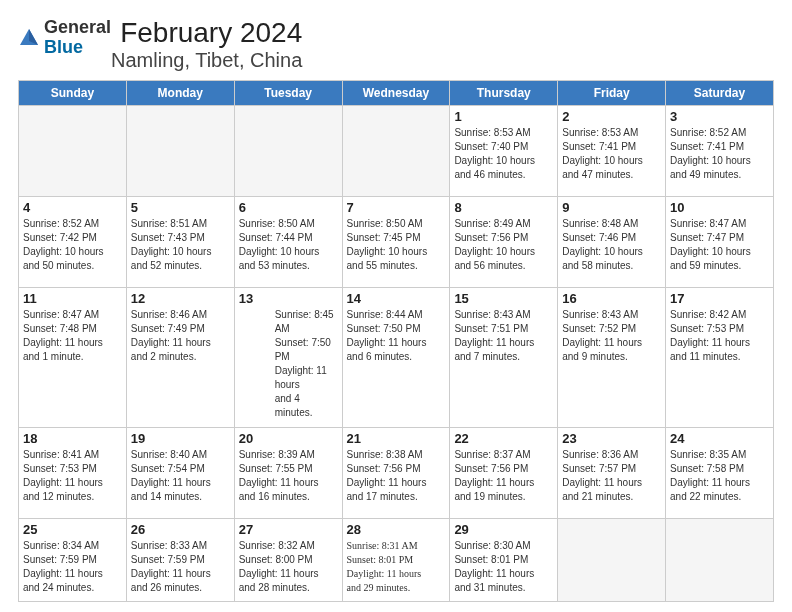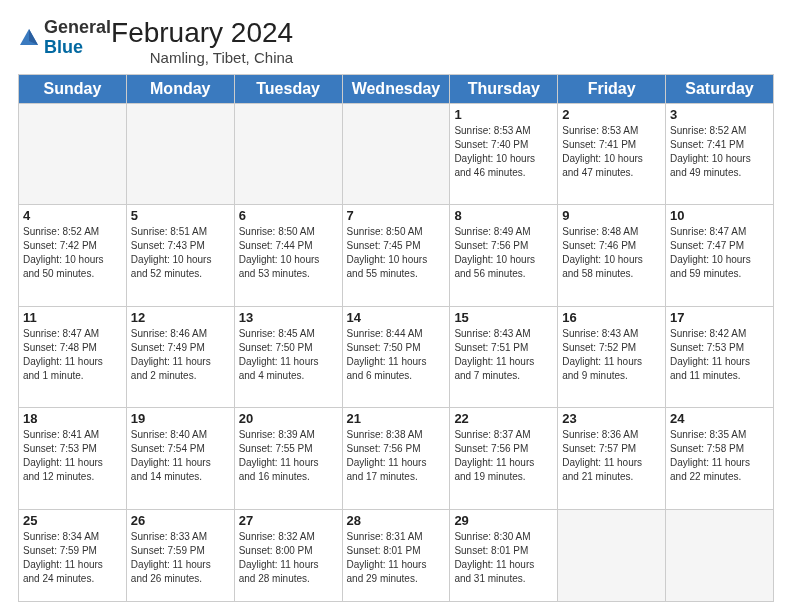--- a/index.html
+++ b/index.html
@@ -47,35 +47,35 @@
     .title-block {
       text-align: right;
     }
     .month-year {
       font-size: 28px;
       font-weight: normal;
       color: #222;
       line-height: 1.1;
     }
     .location {
-      font-size: 15px;
+      font-size: 20px;
       color: #444;
     }
     .calendar {
       flex: 1;
       border: 1px solid #ccc;
       border-collapse: collapse;
       width: 100%;
       table-layout: fixed;
     }
     .calendar th {
       background: #3a7abf;
       color: #fff;
       text-align: center;
-      font-size: 16px;
+      font-size: 12px;
       font-weight: bold;
       padding: 5px 2px;
       border: 1px solid #ccc;
     }
     .calendar td {
       vertical-align: top;
       border: 1px solid #ccc;
       padding: 3px 4px;
       font-size: 9.5px;
       color: #333;
@@ -222,21 +222,21 @@
           </td>
           <td>
             <span class="day-number">12</span>
             <div class="day-info" style="white-space: pre-line;">Sunrise: 8:46 AM
 Sunset: 7:49 PM
 Daylight: 11 hours
 and 2 minutes.</div>
           </td>
           <td>
             <span class="day-number">13</span>
-            <div class="day-info" style="white-space: pre-line;">Sunrise: 8:45 AM
+            <div class="day-info" style="white-space: pre-line; margin-left: 36px;">Sunrise: 8:45 AM
 Sunset: 7:50 PM
 Daylight: 11 hours
 and 4 minutes.</div>
           </td>
           <td>
             <span class="day-number">14</span>
             <div class="day-info" style="white-space: pre-line;">Sunrise: 8:44 AM
 Sunset: 7:50 PM
 Daylight: 11 hours
 and 6 minutes.</div>
@@ -331,21 +331,21 @@
           </td>
           <td>
             <span class="day-number">27</span>
             <div class="day-info" style="white-space: pre-line;">Sunrise: 8:32 AM
 Sunset: 8:00 PM
 Daylight: 11 hours
 and 28 minutes.</div>
           </td>
           <td>
             <span class="day-number">28</span>
-            <div class="day-info" style="white-space: pre-line;">Sunrise: 8:31 AM
+            <div class="day-info" style="white-space: pre-line; font-family: Liberation Serif, serif;">Sunrise: 8:31 AM
 Sunset: 8:01 PM
 Daylight: 11 hours
 and 29 minutes.</div>
           </td>
           <td>
             <span class="day-number">29</span>
             <div class="day-info" style="white-space: pre-line;">Sunrise: 8:30 AM
 Sunset: 8:01 PM
 Daylight: 11 hours
 and 31 minutes.</div>

